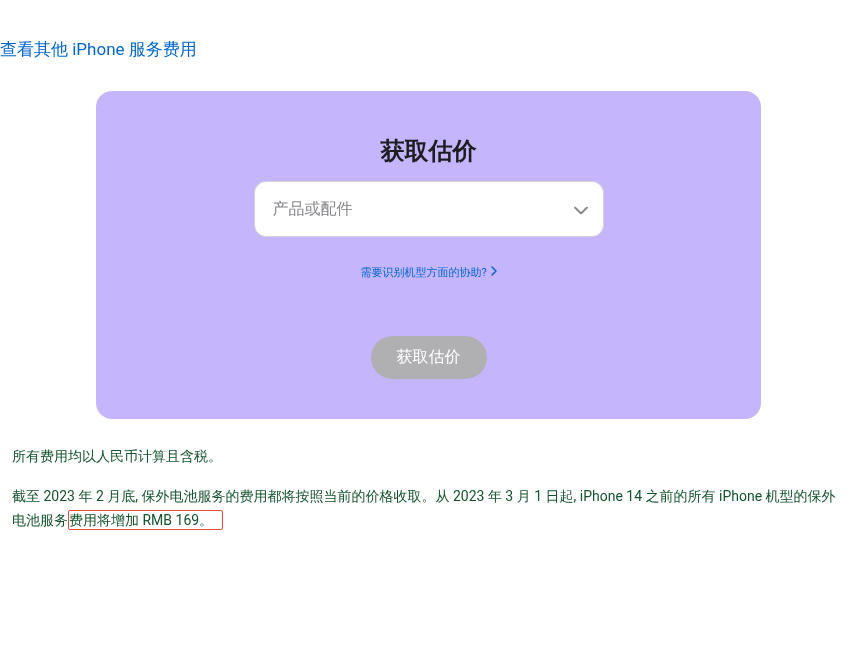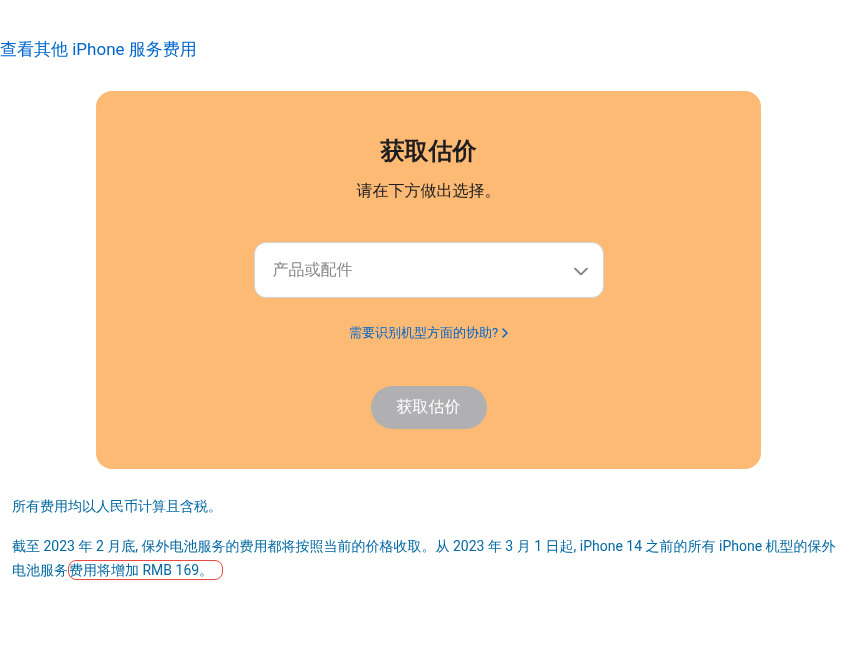--- a/index.html
+++ b/index.html
@@ -18,21 +18,21 @@
       text-align: left;
       padding-top: 38px;
       padding-bottom: 30px;
     }
     .top-link a {
       color: #0066cc;
       text-decoration: none;
       font-size: 17px;
     }
     .card {
-      background: #fdba74;
+      background: #c4b5fd;
       border-radius: 16px;
       margin: 0 auto;
       width: 665px;
       padding: 44px 50px 40px 50px;
       text-align: center;
     }
     .card-title {
       font-size: 24px;
       font-weight: 600;
       color: #1d1d1f;
@@ -67,65 +67,64 @@
       right: 16px;
       top: 50%;
       transform: translateY(-50%);
       pointer-events: none;
     }
     .help-link {
       display: inline-flex;
       align-items: center;
       color: #0066cc;
       text-decoration: none;
-      font-size: 13px;
+      font-size: 11px;
       margin-top: -6px;
-      margin-bottom: 44px;
+      margin-bottom: 56px;
     }
     .help-link .chev {
       margin-left: 4px;
     }
     .submit-btn {
       background: #b0b0b3;
       color: #ffffff;
       border: none;
       border-radius: 22px;
       padding: 11px 26px;
       font-size: 16px;
       cursor: pointer;
     }
     .footer-text {
       padding: 26px 12px 0 12px;
       font-size: 14px;
-      color: #0369a1;
+      color: #14532d;
       line-height: 1.7;
     }
     .footer-text p {
       margin-bottom: 16px;
     }
     .highlight-box {
       display: inline;
       border: 1.5px solid #e84a3f;
       padding: 1px 9px 1px 0;
-      border-radius: 8px;
+      border-radius: 2px;
     }
     .footer-text .inline-continue {
       display: inline;
     }
   </style>
 </head>
 <body>
 
 <div class="top-link">
   <a href="#">查看其他 iPhone 服务费用</a>
 </div>
 
 <div class="card">
   <h2 class="card-title">获取估价</h2>
-  <p class="card-subtitle">请在下方做出选择。</p>
 
   <div class="select-wrap">
     <div class="select-box">
       <span>产品或配件</span>
     </div>
     <span class="chevron">
       <svg width="14" height="8" viewBox="0 0 14 8">
           <path d="M1 1 L7 7 L13 1" stroke="#86868b" stroke-width="1.8" fill="none" stroke-linecap="round" stroke-linejoin="round"></path>
         </svg>
     </span>

